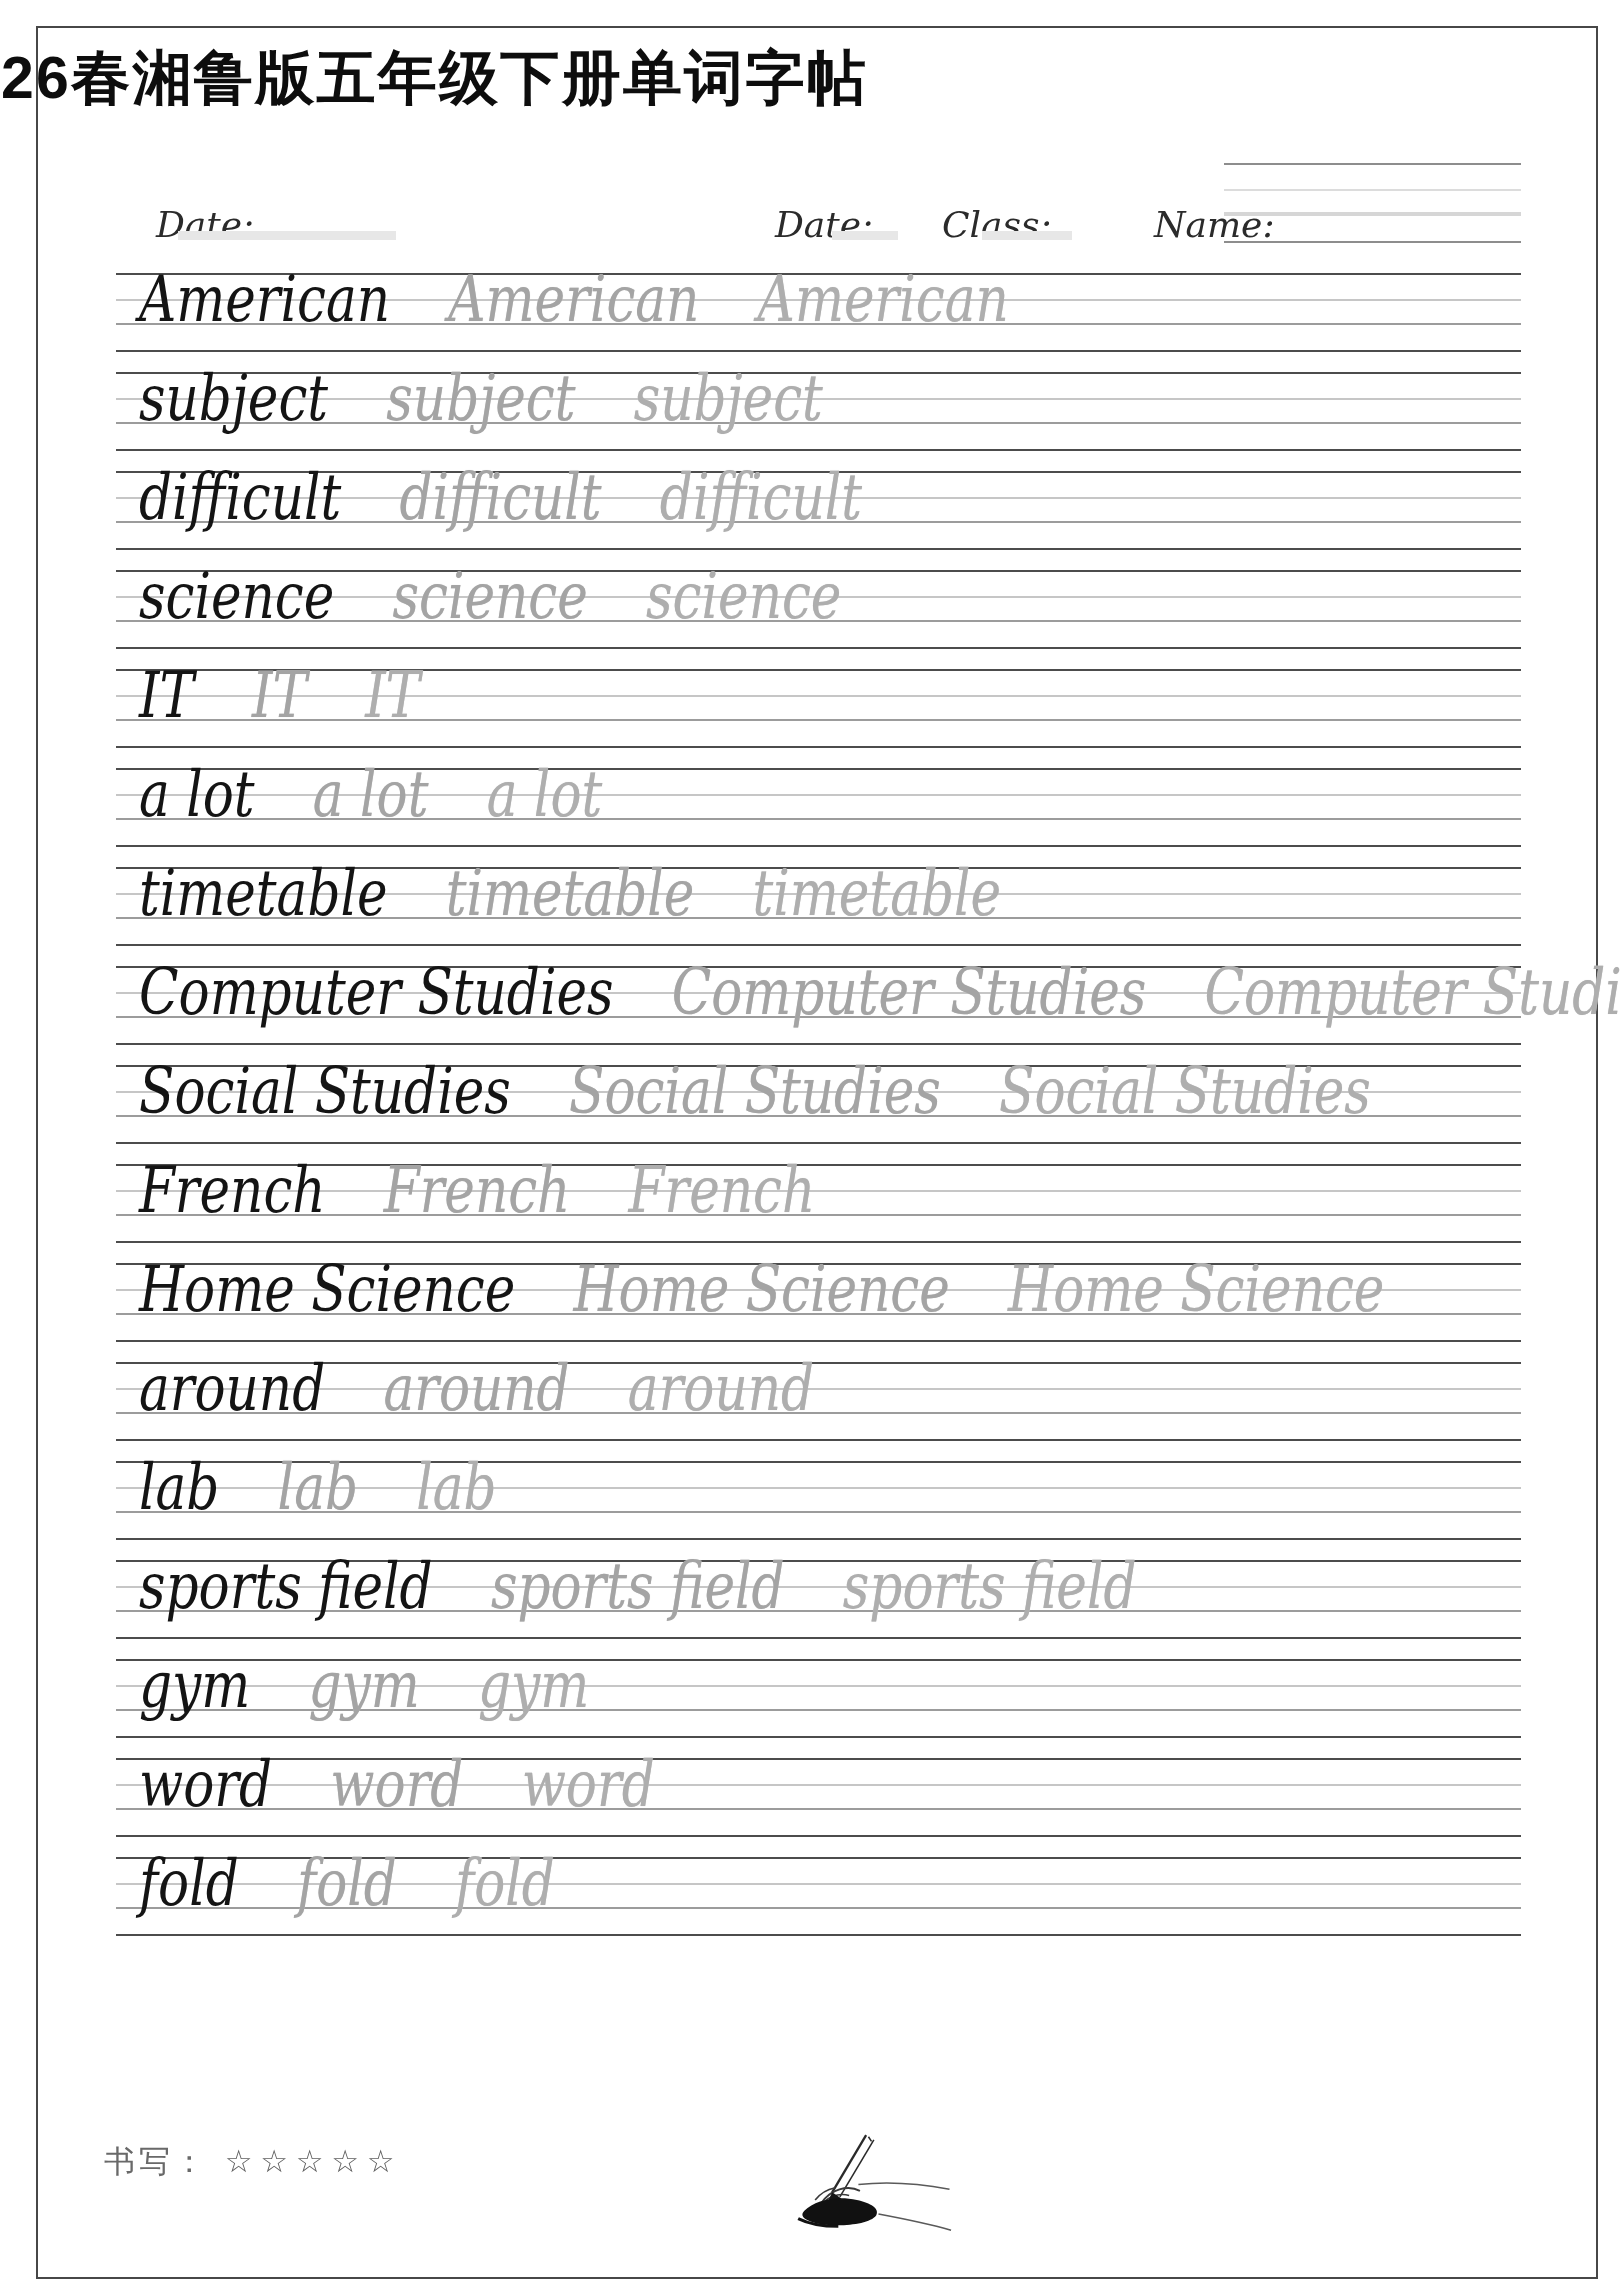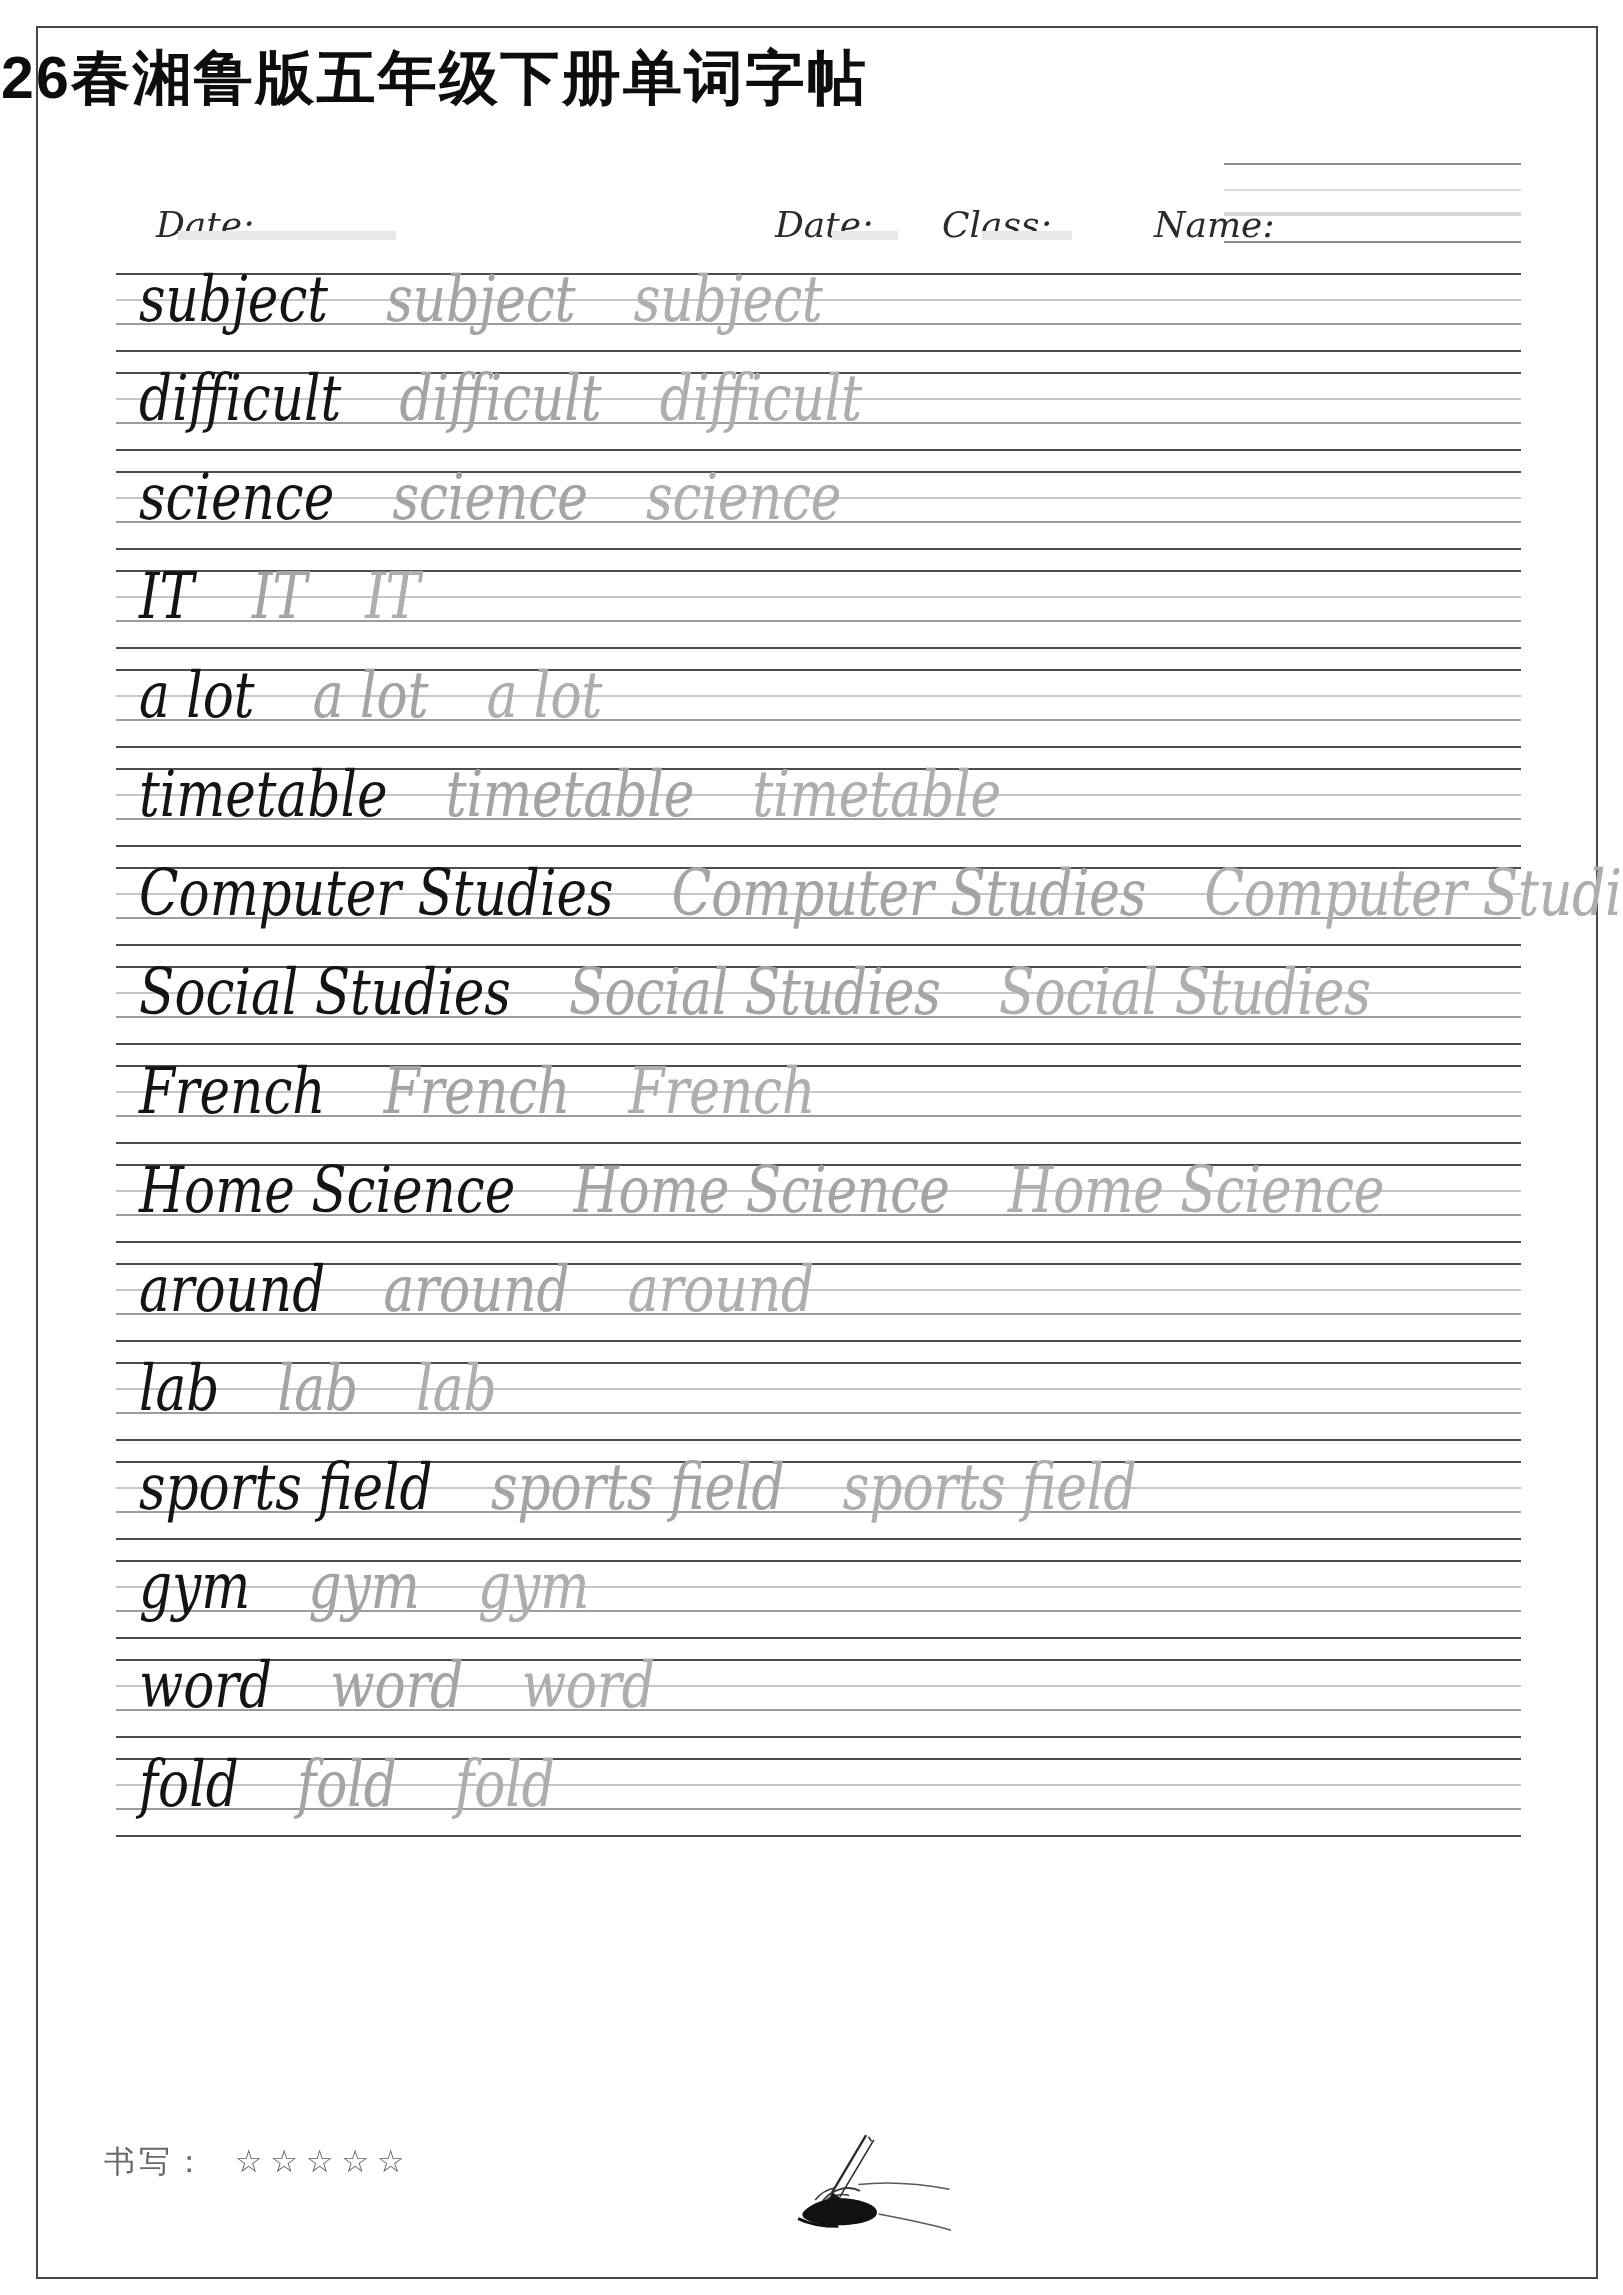--- a/index.html
+++ b/index.html
@@ -50,21 +50,21 @@
     position:absolute;left:23px;top:-10.8px;white-space:nowrap;
     font-family:"DejaVu Serif",serif;font-style:italic;font-size:63px;line-height:1.2;
     transform:scaleX(.82);transform-origin:0 50%;
   }
   .words span{margin-right:71px;}
   .w-black{color:var(--ink-black,#141414);}
   .w-trace{color:var(--trace-gray,#a4a4a4);text-shadow:0 0 0.8px #c9c9c9;}
   .w-trace2{color:#aeaeae;}
   
   .rating{position:absolute;left:104px;top:2146px;font-size:31px;line-height:1;color:#696969;white-space:nowrap;}
-  .rating .rlabel{font-family:Liberation Mono, monospace;letter-spacing:3.9px;margin-right:26px;}
+  .rating .rlabel{font-family:Liberation Mono, monospace;letter-spacing:3.9px;margin-right:16px;}
   .rating .stars{font-family:"DejaVu Sans",sans-serif;letter-spacing:7.7px;color:#5f5f5f;}
   .illustration{position:absolute;left:792px;top:2132px;width:166px;height:116px;}
 </style>
 </head>
 <body>
 
 <div class="page">
 
   <div class="page-border"></div>
 
@@ -84,20 +84,27 @@
     <i class="n3"></i>
     <i class="n4"></i>
   </div>
 
   <div class="rows">
       <div class="prow">
         <i class="l1"></i>
         <i class="l2"></i>
         <i class="l3"></i>
         <i class="l4"></i>
+        <div class="words"><span class="w-black">American</span><span class="w-trace">American</span><span class="w-trace w-trace2">American</span></div>
+      </div>
+      <div class="prow">
+        <i class="l1"></i>
+        <i class="l2"></i>
+        <i class="l3"></i>
+        <i class="l4"></i>
         <div class="words"><span class="w-black">subject</span><span class="w-trace">subject</span><span class="w-trace w-trace2">subject</span></div>
       </div>
       <div class="prow">
         <i class="l1"></i>
         <i class="l2"></i>
         <i class="l3"></i>
         <i class="l4"></i>
         <div class="words"><span class="w-black">difficult</span><span class="w-trace">difficult</span><span class="w-trace w-trace2">difficult</span></div>
       </div>
       <div class="prow">

